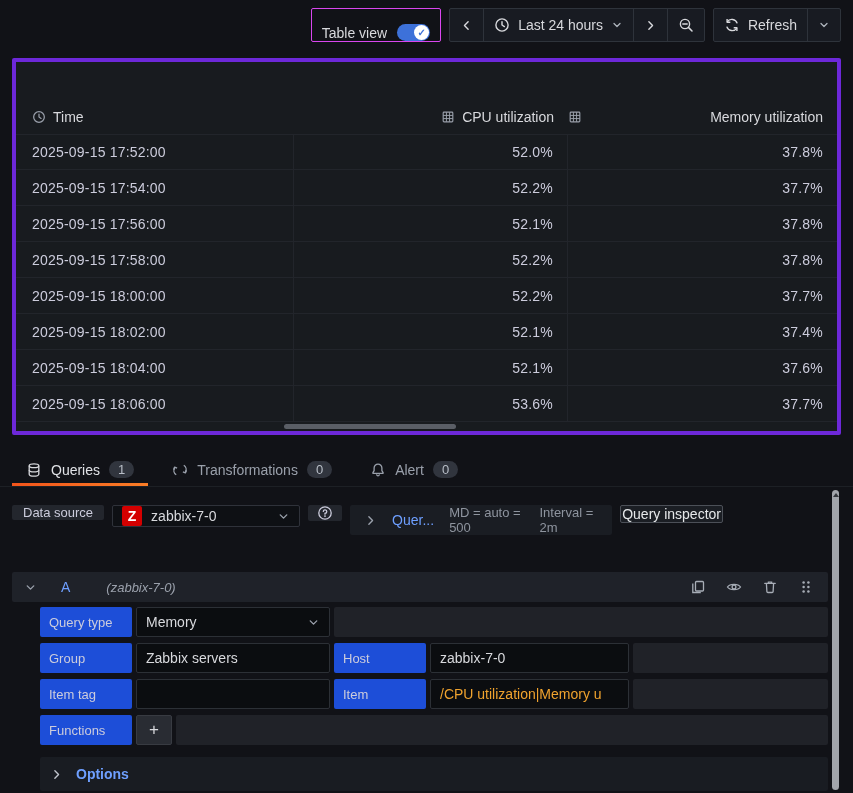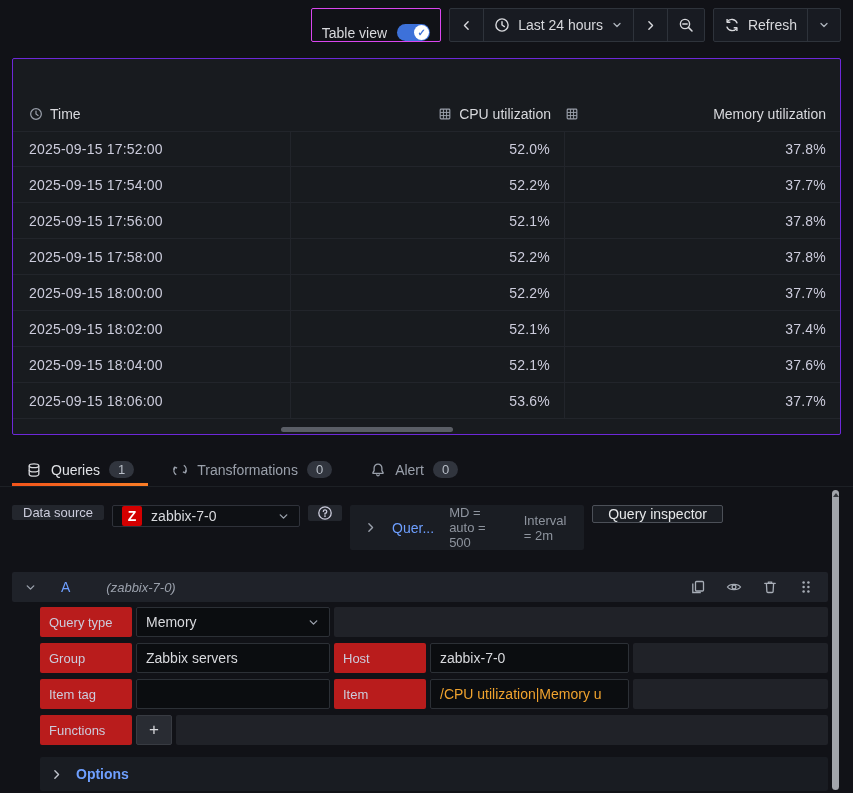--- a/index.html
+++ b/index.html
@@ -19,21 +19,21 @@
   .tv-group { display: flex; align-items: flex-end; gap: 10px; padding: 0 10px; border: 1px solid #d946ef; border-radius: 2px; }
   .tv-label { font-size: 14px; font-weight: 500; color: #d8d9dd; }
   .switch { width: 33px; height: 17px; background: #3d71d9; border-radius: 10px; position: relative; cursor: pointer; }
   .switch .knob { position: absolute; right: 1px; top: 1px; width: 15px; height: 15px; background: #ffffff; border-radius: 50%; color: #3d71d9; font-size: 10px; line-height: 15px; text-align: center; font-weight: 700; }
   .seg-group { display: flex; border: 1px solid #2e333b; border-radius: 2px; background: #181b22; }
   .seg { display: flex; align-items: center; justify-content: center; gap: 8px; padding: 0 10px; border-right: 1px solid #2e333b; font-size: 14px; font-weight: 500; color: #d8d9dd; cursor: pointer; }
   .seg:last-child { border-right: none; }
   .seg .caret { width: 12px; height: 12px; color: #aeb4bc; }
 
   
-  .panel { position: absolute; left: 12px; top: 58px; width: 829px; height: 377px; background: #181b1f; border: 1px solid #6d28d9; border-radius: 2px; }
+  .panel { position: absolute; left: 12px; top: 58px; width: 829px; height: 377px; background: #181b1f; border: 4px solid #6d28d9; border-radius: 2px; }
   .thead { position: absolute; left: 0; top: 40px; right: 0; height: 30px; display: flex; align-items: center; }
   .th { display: flex; align-items: center; gap: 7px; font-size: 14px; font-weight: 500; color: #d8d9dd; }
   .th .icon { color: #9aa0ab; width: 14px; height: 14px; }
   .th.c1 { width: 278px; padding-left: 16px; }
   .th.c2 { width: 274px; justify-content: flex-end; padding-right: 14px; }
   .th.c3 { flex: 1; justify-content: space-between; padding-right: 14px; }
   .tbody { position: absolute; left: 0; top: 72px; right: 0; }
   .tr { display: flex; height: 36px; border-bottom: 1px solid #22252b; }
   .tr:first-child { border-top: 1px solid #22252b; }
   .td { font-size: 14px; color: #ccccdc; display: flex; align-items: center; letter-spacing: .2px; }
@@ -56,33 +56,33 @@
   .qtoolbar { position: absolute; left: 12px; top: 505px; height: 33px; width: 711px; display: flex; gap: 8px; align-items: flex-start; }
   .chip { background: #23262d; border-radius: 2px; display: flex; align-items: center; padding: 0 11px; font-size: 13px; font-weight: 500; color: #ccccdc; }
   .ds-picker { width: 188px; background: #0e1014; border: 1px solid #2f323a; border-radius: 2px; display: flex; align-items: center; gap: 9px; padding: 0 9px; cursor: pointer; }
   .z-logo { width: 20px; height: 20px; background: #d40000; color: #fff; font-weight: 700; font-size: 14px; display: flex; align-items: center; justify-content: center; border-radius: 2px; }
   .ds-value { font-size: 14px; color: #d8d9dd; flex: 1; }
   .help-btn { width: 34px; background: #23262d; border-radius: 2px; display: flex; align-items: center; justify-content: center; color: #ccccdc; cursor: pointer; }
   .qo-strip { flex: 1; background: #1a1d23; border-radius: 2px; display: flex; align-items: center; gap: 15px; padding: 0 14px; }
   .qo-strip .chev { color: #9aa0ab; }
   .qo-link { font-size: 14px; font-weight: 500; color: #6e9fff; cursor: pointer; }
   .qo-meta { font-size: 13px; color: #8e949e; }
-  .qi-btn { border: 1px solid #4c5058; background: #1b1e24; border-radius: 2px; display: flex; align-items: center; padding: 0 15px; font-size: 14px; font-weight: 500; color: #e6e8ea; cursor: pointer; }
+  .qi-btn { border: 1px solid #4c5058; background: #1b1e24; border-radius: 2px; display: flex; align-items: center; padding: 0 1px; font-size: 14px; font-weight: 500; color: #e6e8ea; cursor: pointer; }
 
   
   .qrow-header { position: absolute; left: 12px; top: 572px; width: 816px; height: 30px; background: #1f2229; border-radius: 2px; display: flex; align-items: center; }
   .qrow-header .collapse { margin-left: 12px; color: #9aa0ab; cursor: pointer; }
   .ref-id { margin-left: 24px; font-size: 14px; font-weight: 500; color: #6e9fff; cursor: pointer; }
   .ds-hint { margin-left: 36px; font-size: 13px; font-style: italic; color: #9aa0ab; }
   .qrow-actions { margin-left: auto; display: flex; align-items: center; gap: 12px; padding-right: 10px; }
   .act-btn { width: 24px; height: 24px; display: flex; align-items: center; justify-content: center; color: #a7adb6; cursor: pointer; }
 
   .qform { position: absolute; left: 40px; top: 607px; width: 788px; }
   .frow { display: flex; gap: 4px; height: 30px; margin-bottom: 6px; }
-  .flabel { background: #b91c1c; border-radius: 2px; display: flex; align-items: center; padding: 0 9px; font-size: 13px; font-weight: 500; color: #ccccdc; width: 92px; }
+  .flabel { background: #1d4ed8; border-radius: 2px; display: flex; align-items: center; padding: 0 9px; font-size: 13px; font-weight: 500; color: #ccccdc; width: 92px; }
   .finput { background: #0b0d10; border: 1px solid #2c3036; border-radius: 2px; display: flex; align-items: center; padding: 0 9px; font-size: 14px; color: #d8d9dd; width: 194px; overflow: hidden; white-space: nowrap; cursor: text; }
   .finput.w2 { width: 199px; }
   .fselect { justify-content: space-between; cursor: pointer; }
   .fselect .caret { color: #9aa0ab; }
   .ffill { flex: 1; background: #202228; border-radius: 2px; }
   .orange { color: #f0a32e; }
   .plus-btn { width: 36px; background: #292c33; border: 1px solid #383b42; border-radius: 2px; display: flex; align-items: center; justify-content: center; font-size: 17px; color: #d8d9dd; cursor: pointer; }
   .options-row { display: flex; align-items: center; gap: 13px; height: 34px; margin-top: 12px; background: #191c22; border-radius: 2px; padding-left: 10px; cursor: pointer; }
   .options-row .chev { color: #c0c4cc; }
   .options-label { font-size: 14px; font-weight: 700; color: #6e9fff; }

